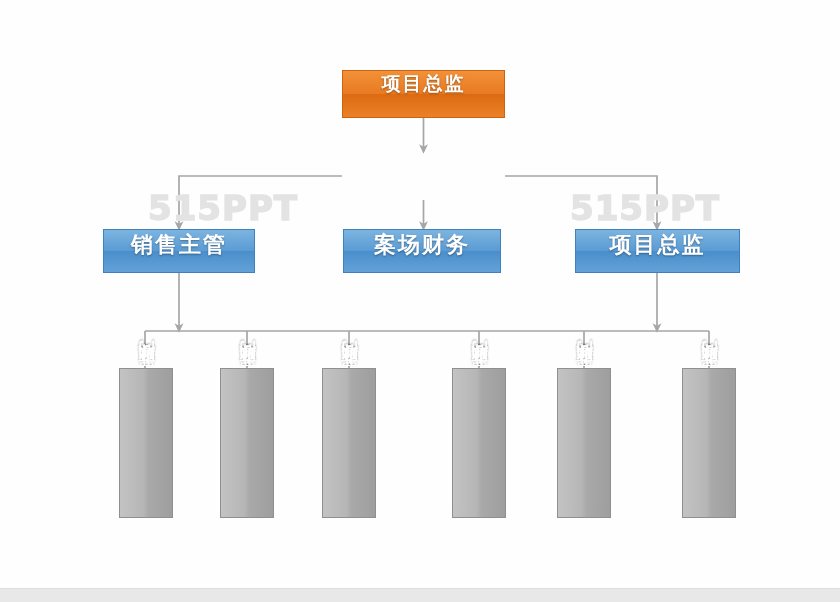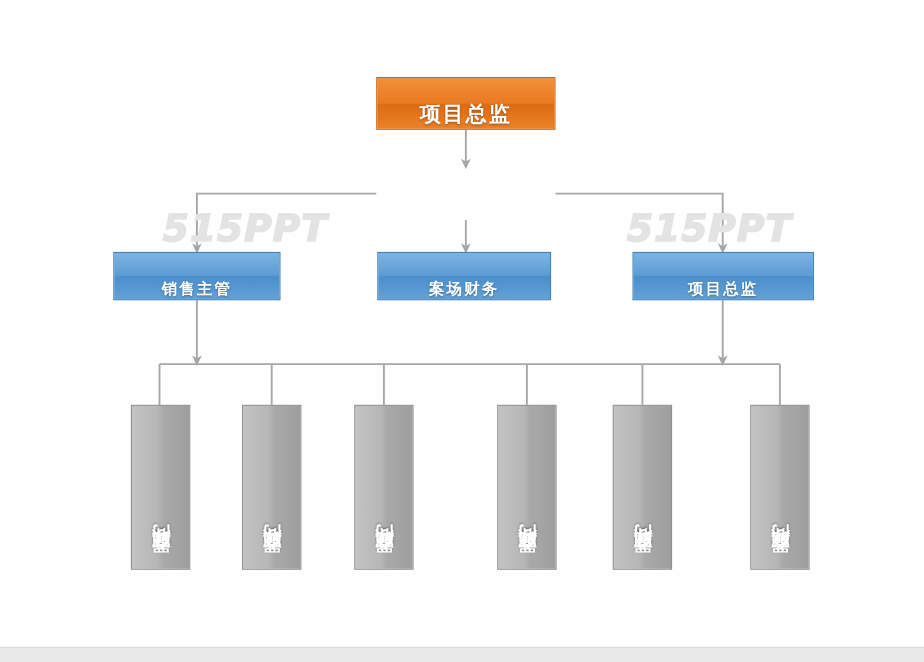--- a/index.html
+++ b/index.html
@@ -42,39 +42,38 @@
     left: 0;
     top: 0;
     width: 840px;
     height: 588px;
   }
 
   
   .watermark {
     position: absolute;
     font-family: "DejaVu Sans", sans-serif;
-    font-style: italic;
     font-weight: 700;
     font-size: 34px;
     letter-spacing: 1px;
     color: rgba(255,255,255,0);
     -webkit-text-stroke: 1.5px #e3e3e3;
     text-shadow: 0 0 0 #e3e3e3;
     user-select: none;
     white-space: nowrap;
   }
   #wm-left  { left: 148px; top: 188px; }
   #wm-right { left: 570px; top: 188px; }
 
   
   .node {
     position: absolute;
     box-sizing: border-box;
     display: flex;
-    align-items: flex-end;
+    align-items: flex-start;
     justify-content: center;
     color: #ffffff;
     font-weight: 700;
     letter-spacing: 2px;
     text-shadow: 0 1px 2px rgba(0,0,0,0.35);
   }
 
   .node-orange {
     background: linear-gradient(180deg, #f0862c 0%, #e8751d 48%, #d86410 52%, #e8low 100%);
     background: linear-gradient(180deg, #f29138 0%, #e87a22 50%, #dd6b12 51%, #ea8128 100%);
@@ -82,21 +81,21 @@
     font-size: 19px;
   }
   .node-green {
     background: linear-gradient(180deg, #82bb55 0%, #6fae41 50%, #63a234 51%, #76b548 100%);
     border: 1px solid #5f9b33;
     font-size: 19px;
   }
   .node-blue {
     background: linear-gradient(180deg, #7cb4e0 0%, #5a9bd4 50%, #4a8ecb 51%, #63a2d8 100%);
     border: 1px solid #3f80bd;
-    font-size: 14px;
+    font-size: 22px;
     font-family: Liberation Mono, monospace;
   }
   .node-gray {
     background: linear-gradient(90deg, #c3c3c3 0%, #b6b6b6 45%, #a9a9a9 55%, #9e9e9e 100%);
     border: 1px solid #8f8f8f;
     font-size: 17px;
   }
   .node-gray .vtext {
     writing-mode: vertical-rl;
     transform: rotate(180deg);

